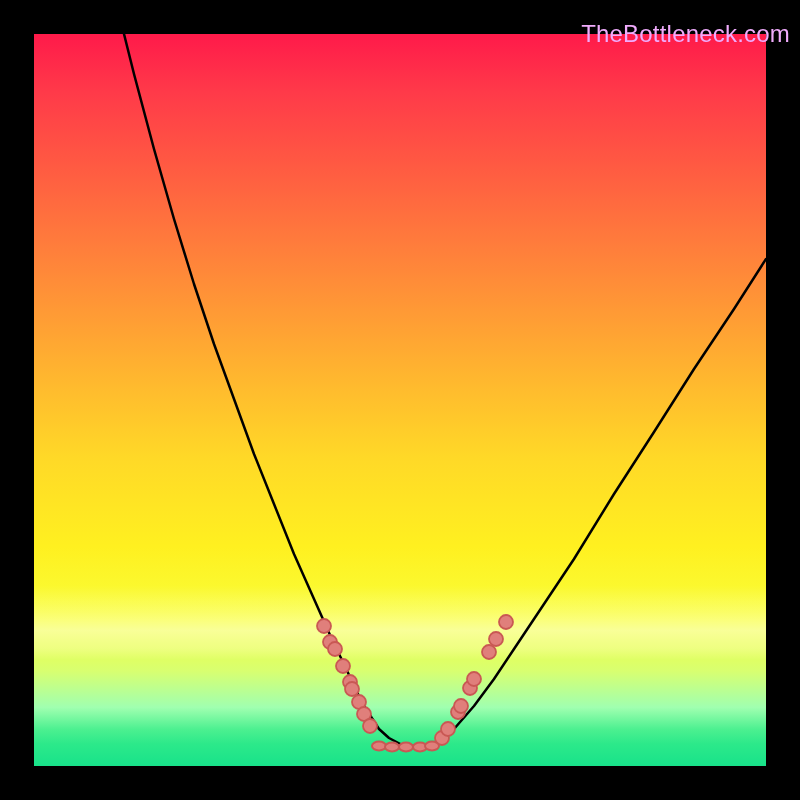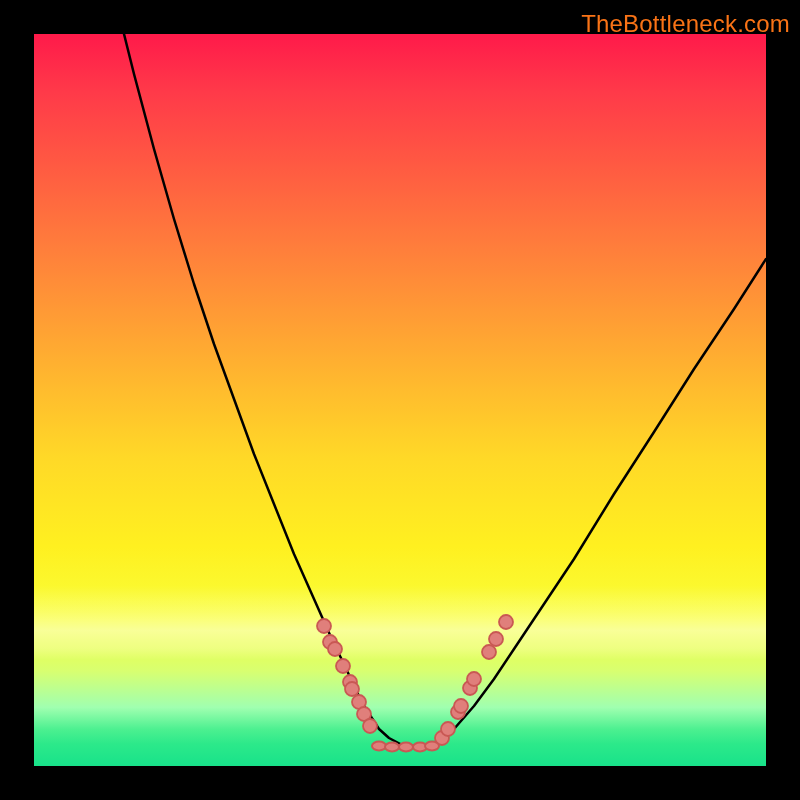--- a/index.html
+++ b/index.html
@@ -53,23 +53,23 @@
       to bottom,
       rgba(255,255,200,0.0) 0%,
       rgba(255,255,210,0.30) 35%,
       rgba(255,255,220,0.55) 60%,
       rgba(255,255,220,0.30) 85%,
       rgba(255,255,220,0.0) 100%
     );
   }
   .watermark {
     position: absolute;
-    top: 10px;
+    top: 20px;
     right: 10px;
-    color: #f97316;
+    color: #f0abfc;
     font-size: 24px;
     font-weight: 500;
     letter-spacing: 0.2px;
     user-select: none;
   }
   svg.curve {
     position: absolute;
     left: 0;
     top: 0;
     width: 732px;

